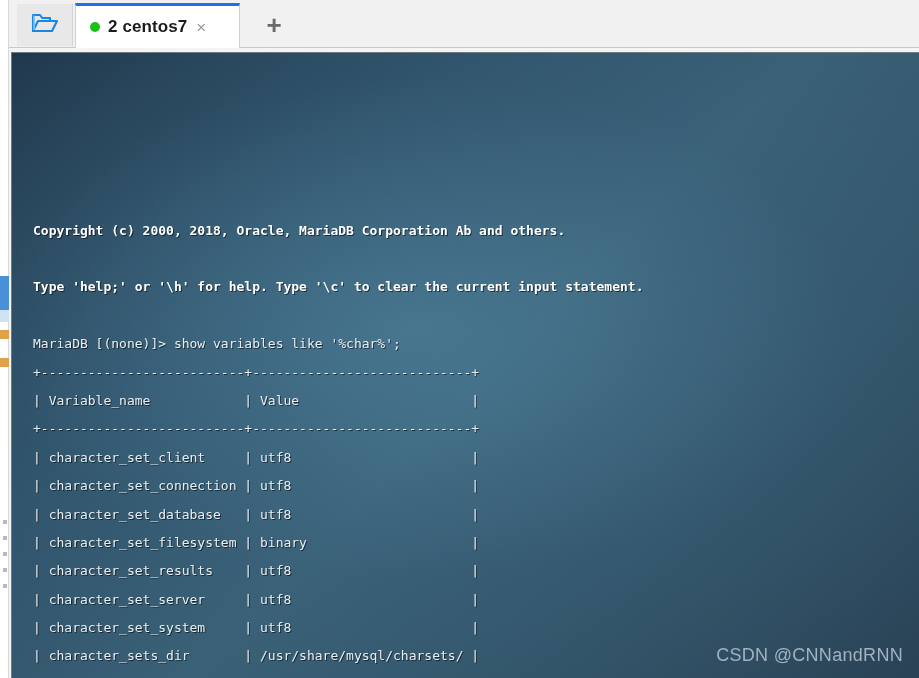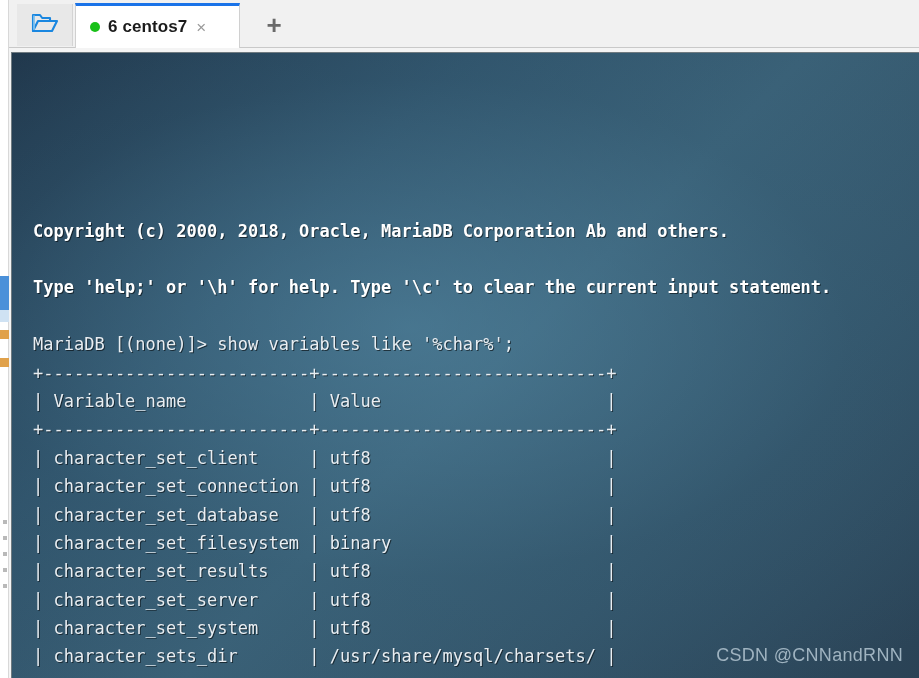--- a/index.html
+++ b/index.html
@@ -67,21 +67,21 @@
     overflow:hidden;
     background:
       radial-gradient(115% 95% at 44% 44%, rgba(86,140,168,0.55) 0%, rgba(58,104,130,0.22) 42%, rgba(0,0,0,0) 72%),
       linear-gradient(135deg, #1e3347 0%, #2f5168 30%, #3a6076 52%, #335469 74%, #2a4255 100%);
     border-left:1px solid #6f7a80;
     border-top:1px solid #6f7a80;
   }
   .term-inner {
     position:absolute; left:21px; top:0px; right:0; bottom:0;
     font-family:"DejaVu Sans Mono", "Liberation Mono", monospace;
-    font-size:17px; line-height:28.4px; letter-spacing:0px;
+    font-size:13px; line-height:28.4px; letter-spacing:0px;
     color:#e9eef2; white-space:pre;
     text-shadow:1px 1px 0 rgba(0,0,0,0.55);
   }
   .ln { height:28.4px; }
   .ln.bold { font-weight:bold; color:#ffffff; }
   .ln.blank { color:transparent; }
   .pad-top { height:50px; }
 
   .watermark {
     position:absolute; right:16px; bottom:12px;
@@ -114,21 +114,21 @@
         <svg width="30" height="24" viewBox="0 0 30 24" fill="none">
           <path d="M3 20V4h7l2.2 3H20v3" stroke="#1a87e0" stroke-width="2.1" stroke-linejoin="round" stroke-linecap="round" fill="none"></path>
           <path d="M3 20l5-10h19l-5 10H3z" stroke="#1a87e0" stroke-width="2.1" stroke-linejoin="round" stroke-linecap="round" fill="none"></path>
           <path d="M4 5.2v13" stroke="#7fc1ee" stroke-width="1.8" stroke-linecap="round"></path>
         </svg>
       </span>
     </div>
 
     <div class="tab">
       <span class="tab-dot"></span>
-      <span class="tab-label">6 centos7</span>
+      <span class="tab-label">2 centos7</span>
       <span class="tab-close">×</span>
     </div>
 
     <div class="newtab">+</div>
   </div>
 
   <div class="term-frame"></div>
 
   <div class="terminal">
     <div class="term-inner" id="term-lines">

